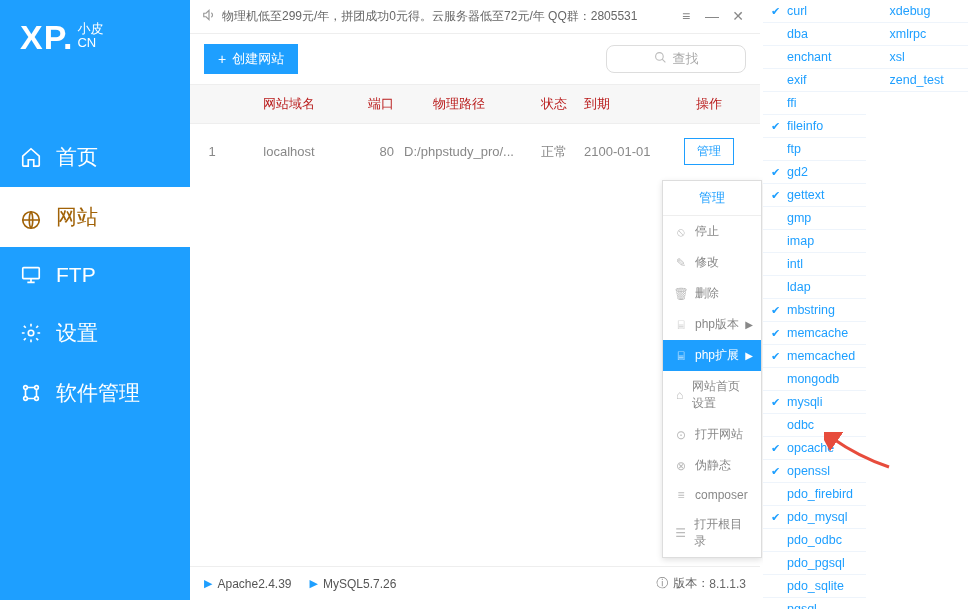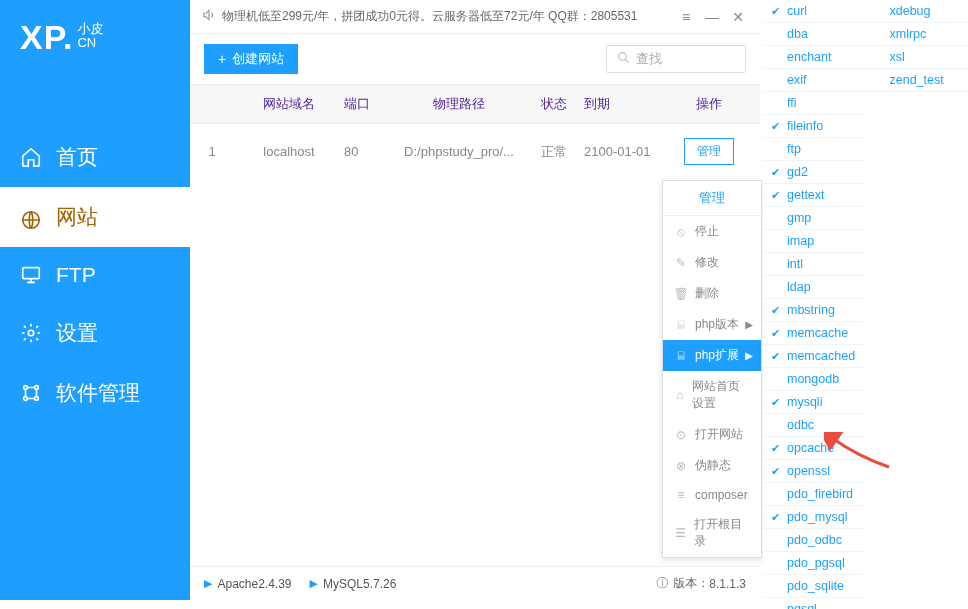--- a/index.html
+++ b/index.html
@@ -10,37 +10,37 @@
 .sidebar { width: 190px; background: #1e9fff; color: #fff; display: flex; flex-direction: column; gap: 48px; }
 .logo-area { padding: 18px 20px 22px 20px; }
 .logo-text { font-size: 34px; font-weight: bold; letter-spacing: 1px; }
 .logo-sub { font-size: 13px; display: inline-block; margin-left: 4px; line-height: 1.1; vertical-align: top; margin-top: 4px; }
 .nav-item { display: flex; align-items: center; padding: 16px 20px; cursor: pointer; font-size: 21px; }
 .nav-item.active { background: #fff; color: #a16207; align-items: flex-end; }
 .nav-icon { width: 22px; height: 22px; margin-right: 14px; display: inline-flex; align-items: center; justify-content: center; }
 .nav-icon svg { width: 22px; height: 22px; }
 
 .content-area { flex: 1; display: flex; flex-direction: column; background: #fff; position: relative; }
-.titlebar { display: flex; align-items: center; padding: 8px 12px; font-size: 12px; color: #666; border-bottom: 1px solid #eee; }
+.titlebar { display: flex; align-items: flex-start; padding: 8px 12px; font-size: 12px; color: #666; border-bottom: 1px solid #eee; }
 .tb-icon { margin-right: 6px; }
 .tb-spacer { flex: 1; }
 .tb-btn { width: 20px; text-align: center; cursor: pointer; color: #888; font-size: 14px; margin-left: 6px; }
 
 .toolbar { display: flex; align-items: center; padding: 10px 14px; }
 .btn-create { background: #1e9fff; color: #fff; border: none; padding: 6px 14px; font-size: 13px; cursor: pointer; display: flex; align-items: center; }
 .btn-create-plus { margin-right: 6px; font-size: 14px; }
-.search-box { margin-left: auto; display: flex; align-items: center; border: 1px solid #ddd; padding: 4px 10px; border-radius: 2px; color: #aaa; font-size: 13px; width: 140px; }
+.search-box { margin-left: auto; display: flex; align-items: center; border: 1px solid #ddd; padding: 4px 10px; border-radius: 8px; color: #aaa; font-size: 13px; width: 140px; justify-content: center; }
 .search-icon { margin-right: 6px; }
 
 .table-wrap { flex: 1; position: relative; }
-.table-header { display: flex; background: #f7f7f7; color: #4c1d95; font-size: 13px; padding: 10px 0; border-top: 1px solid #eee; border-bottom: 1px solid #eee; }
+.table-header { display: flex; background: #f7f7f7; color: #b91c1c; font-size: 13px; padding: 10px 0; border-top: 1px solid #eee; border-bottom: 1px solid #eee; }
 .table-row { display: flex; color: #888; font-size: 13px; padding: 14px 0; align-items: center; }
 .c-idx { width: 44px; text-align: center; }
 .c-dom { width: 110px; text-align: center; }
-.c-port { width: 50px; text-align: left; }
+.c-port { width: 50px; text-align: right; }
 .c-path { width: 130px; text-align: center; overflow: hidden; text-overflow: ellipsis; white-space: nowrap; }
 .c-status { width: 60px; text-align: center; }
 .c-expire { width: 90px; text-align: left; }
 .c-op { width: 70px; text-align: center; }
 .btn-manage { border: 1px solid #1e9fff; color: #1e9fff; background: #fff; padding: 4px 12px; font-size: 12px; cursor: pointer; }
 
 .statusbar { border-top: 1px solid #eee; padding: 8px 14px; display: flex; align-items: center; font-size: 12px; color: #555; }
 .sb-item { display: flex; align-items: center; margin-right: 18px; }
 .sb-play { color: #1e9fff; margin-right: 5px; font-size: 11px; }
 .sb-ver { margin-left: auto; display: flex; align-items: center; color: #666; }

